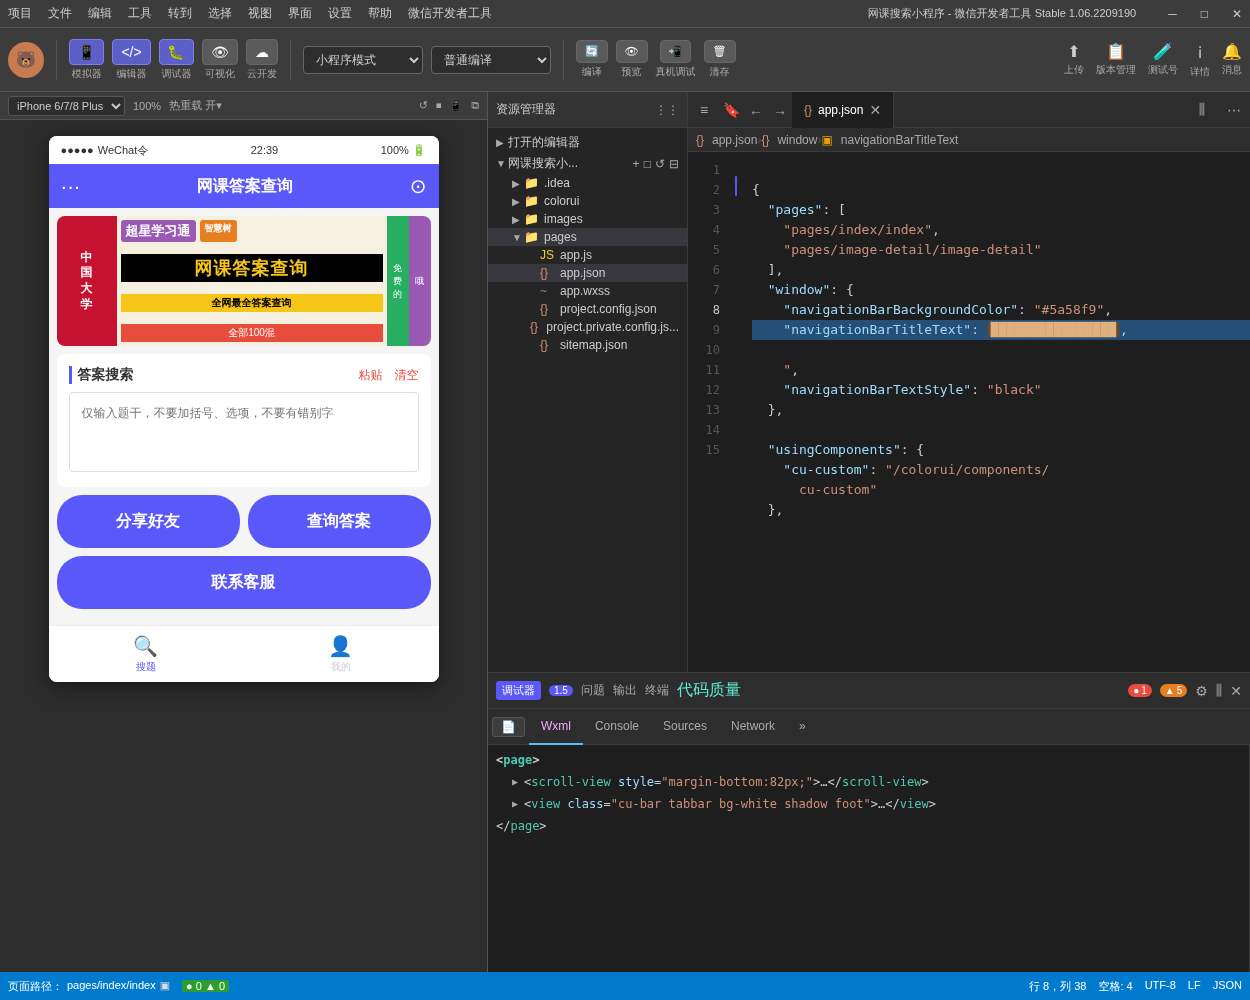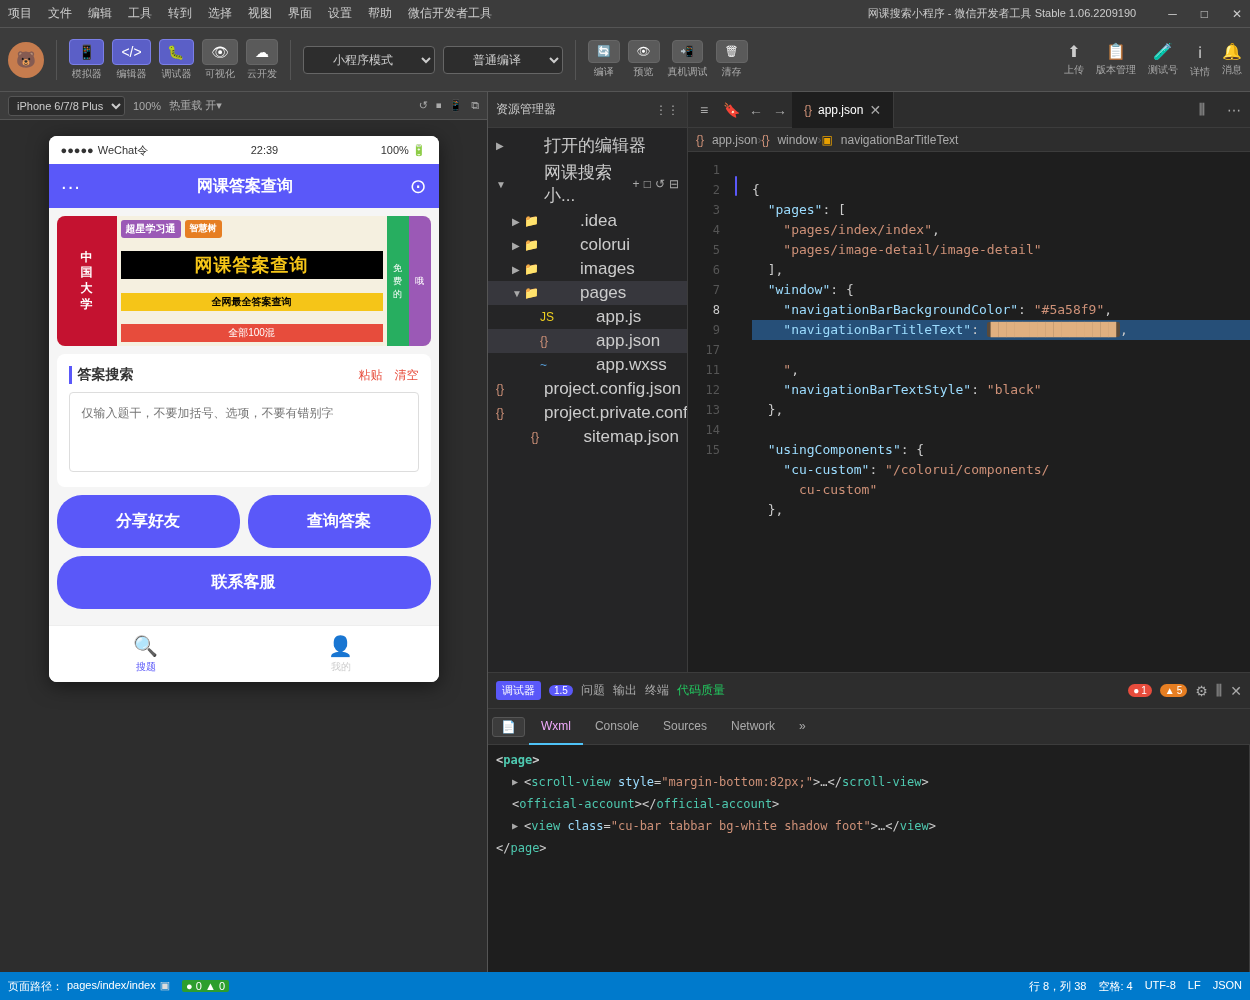--- a/index.html
+++ b/index.html
@@ -10,21 +10,21 @@
     .menu-bar span { cursor: pointer; }
     .menu-title { color: #ccc; margin-left: auto; font-size: 11px; }
 
     
     .toolbar { background: #3c3c3c; height: 64px; display: flex; align-items: center; padding: 0 8px; gap: 8px; border-bottom: 1px solid #555; }
     .toolbar-group { display: flex; flex-direction: column; align-items: center; gap: 2px; }
     .toolbar-btn { background: #5a5a5a; border: 1px solid #666; border-radius: 4px; color: #fff; padding: 4px 8px; font-size: 11px; cursor: pointer; display: flex; align-items: center; justify-content: center; }
     .toolbar-btn.active { background: #5b5fc7; border-color: #7b7fe7; }
     .toolbar-label { font-size: 10px; color: #aaa; }
     .toolbar-sep { width: 1px; height: 40px; background: #555; margin: 0 4px; }
-    .toolbar-select { background: #2d2d2d; border: 1px solid #666; color: #ccc; padding: 4px 25px; border-radius: 4px; font-size: 12px; height: 28px; min-width: 120px; }
+    .toolbar-select { background: #2d2d2d; border: 1px solid #666; color: #ccc; padding: 4px 8px; border-radius: 4px; font-size: 12px; height: 28px; min-width: 120px; }
     .toolbar-spacer { flex: 1; }
     .toolbar-right { display: flex; align-items: center; gap: 12px; }
     .toolbar-right-item { display: flex; flex-direction: column; align-items: center; gap: 2px; cursor: pointer; }
     .toolbar-right-icon { font-size: 16px; color: #ccc; }
 
     
     .main { display: flex; height: calc(1000px - 28px - 64px - 28px); }
 
     
     .left-panel { width: 488px; background: #2d2d2d; border-right: 1px solid #555; display: flex; flex-direction: column; }
@@ -76,21 +76,21 @@
     .file-browser { width: 200px; background: #252526; border-right: 1px solid #3c3c3c; display: flex; flex-direction: column; }
     .file-browser-header { height: 36px; background: #333; display: flex; align-items: center; padding: 0 8px; justify-content: space-between; border-bottom: 1px solid #3c3c3c; }
     .file-browser-title { font-size: 12px; color: #ccc; }
     .file-browser-icons { display: flex; gap: 6px; color: #aaa; cursor: pointer; }
     .file-tree { flex: 1; overflow: auto; padding: 4px 0; }
     .tree-item { display: flex; align-items: center; padding: 2px 8px; cursor: pointer; font-size: 12px; color: #ccc; }
     .tree-item.active { background: #37373d; }
     .tree-indent { width: 16px; }
     .tree-arrow { width: 12px; font-size: 10px; color: #aaa; }
     .tree-icon { width: 16px; margin-right: 4px; font-size: 12px; }
-    .tree-name { flex: 1; font-size: 17px; margin-left: 36px; }
+    .tree-name { flex: 1; font-size: 12px; }
     .folder-icon { color: #dcb67a; }
     .json-icon { color: #ce9178; }
     .js-icon { color: #f0d020; }
     .wxss-icon { color: #569cd6; }
 
     
     .code-editor { flex: 1; background: #1e1e1e; display: flex; flex-direction: column; }
     .editor-tabs { height: 36px; background: #2d2d2d; display: flex; align-items: center; border-bottom: 1px solid #3c3c3c; }
     .editor-tab { height: 36px; display: flex; align-items: center; padding: 0 12px; gap: 6px; font-size: 12px; cursor: pointer; border-right: 1px solid #3c3c3c; }
     .editor-tab.active { background: #1e1e1e; color: #fff; }
@@ -300,21 +300,21 @@
         <div class="phone-content">
 
           <div class="banner-inner" style="border-radius:8px;overflow:hidden;margin-bottom:8px;height:130px;display:flex;">
             <div class="banner-left">
               <div style="color:#fff;font-size:12px;font-weight:bold;line-height:1.3;text-align:center;">
                 中<br>国<br>大<br>学
               </div>
             </div>
             <div style="flex:1;background:#f5f0e0;display:flex;flex-direction:column;justify-content:space-between;padding:4px;">
               <div style="display:flex;gap:4px;">
-                <span style="background:#9b59b6;color:#fff;font-size:10px;padding:2px 5px;border-radius:3px;font-weight:bold;">超星学习通</span>
+                <span style="background:#9b59b6;color:#fff;font-size:13px;padding:2px 5px;border-radius:3px;font-weight:bold;">超星学习通</span>
                 <span style="background:#e67e22;color:#fff;font-size:9px;padding:2px 5px;border-radius:3px;font-weight:bold;">智慧树</span>
               </div>
               <div style="background:#000;color:#f5c518;font-size:18px;font-weight:900;padding:2px 6px;text-align:center;letter-spacing:1px;">网课答案查询</div>
               <div style="background:#f5c518;color:#000;font-size:10px;padding:2px 6px;text-align:center;font-weight:bold;">全网最全答案查询</div>
               <div style="background:#e74c3c;color:#fff;font-size:10px;padding:2px 6px;text-align:center;">全部100混</div>
             </div>
             <div style="width:44px;display:flex;">
               <div style="background:#27ae60;color:#fff;font-size:9px;padding:4px 3px;text-align:center;flex:1;display:flex;align-items:center;justify-content:center;">免费的</div>
               <div style="background:#9b59b6;color:#fff;font-size:9px;padding:4px 3px;text-align:center;flex:1;display:flex;align-items:center;justify-content:center;">哦</div>
             </div>
@@ -496,21 +496,21 @@
           <div class="line-numbers">
             <div class="line-num">1</div>
             <div class="line-num">2</div>
             <div class="line-num">3</div>
             <div class="line-num">4</div>
             <div class="line-num">5</div>
             <div class="line-num">6</div>
             <div class="line-num">7</div>
             <div class="line-num active">8</div>
             <div class="line-num">9</div>
-            <div class="line-num">17</div>
+            <div class="line-num">10</div>
             <div class="line-num">11</div>
             <div class="line-num">12</div>
             <div class="line-num">13</div>
             <div class="line-num">14</div>
             <div class="line-num">15</div>
           </div>
 
           <div style="width:16px;background:#1e1e1e;display:flex;flex-direction:column;align-items:center;padding-top:4px;">
             <div style="width:2px;height:20px;background:#5a58f9;border-radius:1px;margin-top:20px;"></div>
           </div>
@@ -539,21 +539,21 @@
 
     <div class="devtools">
 
       <div class="devtools-header">
         <div class="devtools-header-left">
           <span style="background:#5a58f9;color:#fff;font-size:11px;padding:2px 6px;border-radius:3px;">调试器</span>
           <span class="devtools-badge">1.5</span>
           <span style="color:#aaa;font-size:12px;">问题</span>
           <span style="color:#aaa;font-size:12px;">输出</span>
           <span style="color:#aaa;font-size:12px;">终端</span>
-          <span style="color:#22c55e;font-size:12px;">代码质量</span>
+          <span style="color:#5eead4;font-size:16px;">代码质量</span>
         </div>
         <div class="devtools-header-right">
           <span class="error-badge">
             <span>●</span>
             <span>1</span>
           </span>
           <span class="warn-badge">
             <span>▲</span>
             <span>5</span>
           </span>
@@ -579,23 +579,20 @@
         <div class="devtools-content" style="flex:1;border-right:1px solid #3c3c3c;">
           <div class="html-tree">
             <div class="html-line">
               <span style="color:#ccc;font-weight:bold;">&lt;<span class="html-tag">page</span>&gt;</span>
             </div>
             <div class="html-line" style="padding-left:16px;">
               <span class="html-arrow">▶</span>
               <span style="color:#ccc;">&lt;<span class="html-tag">scroll-view</span> <span class="html-attr">style</span>=<span class="html-val">"margin-bottom:82px;"</span>&gt;…&lt;/<span class="html-tag">scroll-view</span>&gt;</span>
             </div>
             <div class="html-line" style="padding-left:16px;">
-              <span style="color:#ccc;">&lt;<span class="html-tag">official-account</span>&gt;&lt;/<span class="html-tag">official-account</span>&gt;</span>
-            </div>
-            <div class="html-line" style="padding-left:16px;">
               <span class="html-arrow">▶</span>
               <span style="color:#ccc;">&lt;<span class="html-tag">view</span> <span class="html-attr">class</span>=<span class="html-val">"cu-bar tabbar bg-white shadow foot"</span>&gt;…&lt;/<span class="html-tag">view</span>&gt;</span>
             </div>
             <div class="html-line">
               <span style="color:#ccc;">&lt;/<span class="html-tag">page</span>&gt;</span>
             </div>
           </div>
         </div>
 
       </div>

